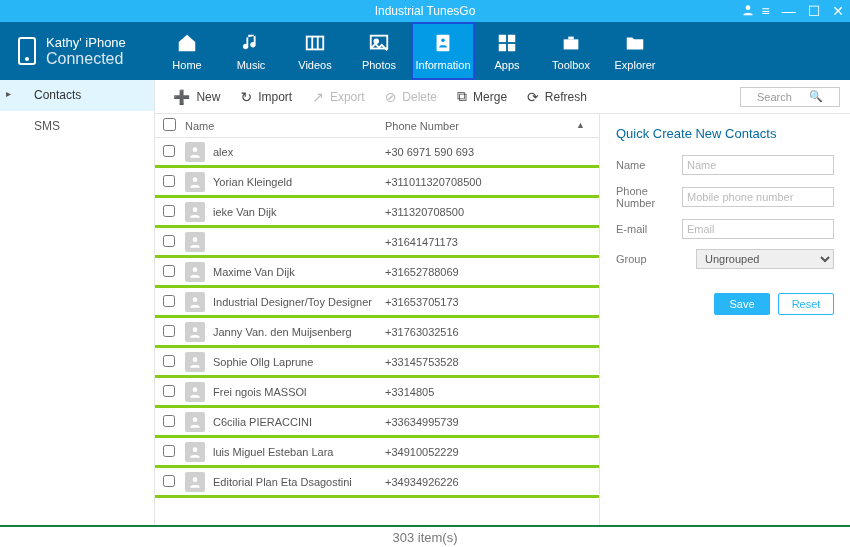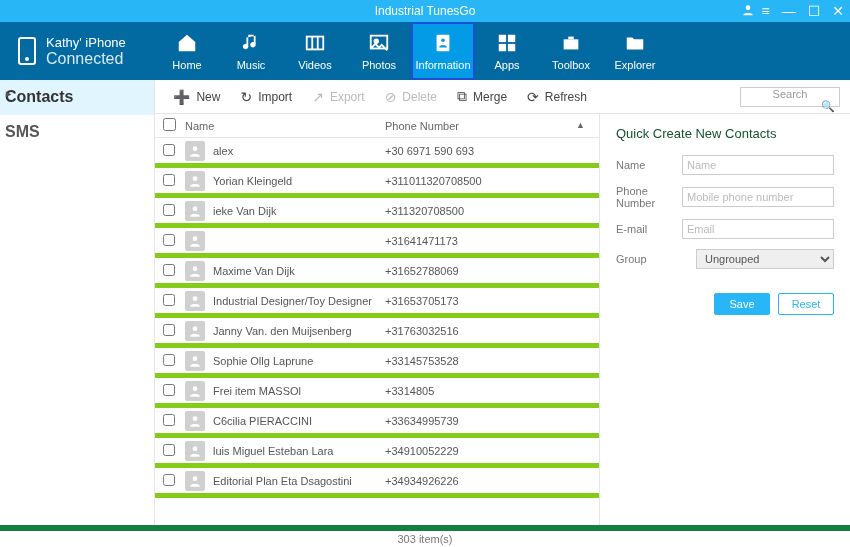--- a/index.html
+++ b/index.html
@@ -19,54 +19,54 @@
 
 .nav { display: flex; justify-content: center; }
 .nav-item { width: 64px; display: flex; flex-direction: column; align-items: center; justify-content: center; color: #fff; gap: 4px; cursor: pointer; font-size: 11px; }
 .nav-item .ico { width: 24px; height: 24px; display: flex; align-items: center; justify-content: center; }
 .nav-item.selected { background: #039be5; border: 2px solid #1d4ed8; border-radius: 2px; }
 
 .toolbar { height: 34px; display: flex; align-items: center; padding: 0 10px; border-bottom: 1px solid #e5e5e5; gap: 4px; margin-left: 155px; }
 .tool-btn { display: flex; align-items: center; gap: 6px; padding: 4px 8px; color: #444; cursor: pointer; font-size: 12px; }
 .tool-btn.disabled { color: #bbb; cursor: default; }
 .tool-btn .ico { font-size: 14px; }
-.search-box { margin-left: auto; border: 1px solid #ccc; width: 100px; height: 20px; display: flex; align-items: center; padding: 0 4px; color: #999; font-size: 11px; flex-direction: column; }
+.search-box { margin-left: auto; border: 1px solid #ccc; width: 100px; height: 20px; display: flex; align-items: center; padding: 0 16px; color: #999; font-size: 11px; }
 .search-box .mag { margin-left: auto; }
-.sideitem { padding: 8px 5px; font-size: 16px; cursor: pointer; color: #555; border-bottom: 1px solid transparent; font-weight: bold; }
+.sideitem { padding: 8px 34px; font-size: 12px; cursor: pointer; color: #555; border-bottom: 1px solid transparent; }
 .sideitem.active { background: #e1f5fe; color: #333; position: relative; }
 .sideitem.active::before { content: "▸"; position: absolute; left: 6px; color: #555; font-size: 10px; }
 
 .main { flex: 1; display: flex; }
 .list-area { flex: 1; display: flex; flex-direction: column; border-right: 1px solid #e5e5e5; overflow: hidden; }
 .list-header { display: flex; align-items: center; height: 24px; border-bottom: 1px solid #e5e5e5; font-size: 11px; color: #666; padding-left: 8px; }
 .list-header .col-check { width: 22px; }
 .list-header .col-name { width: 200px; }
 .list-header .col-phone { flex: 1; position: relative; }
 .list-header .sort { position: absolute; right: 14px; font-size: 9px; }
 
 .rows { flex: 1; overflow-y: auto; }
-.row { display: flex; align-items: center; height: 30px; border-bottom: 5px solid #84cc16; padding-left: 8px; font-size: 11px; color: #555; }
+.row { display: flex; align-items: center; height: 30px; border-bottom: 3px solid #84cc16; padding-left: 8px; font-size: 11px; color: #555; }
 .row .col-check { width: 22px; }
 .row .avatar { width: 20px; height: 20px; background: #d0d0d0; border-radius: 2px; margin-right: 8px; display: flex; align-items: center; justify-content: center; }
 .row .avatar svg { width: 14px; height: 14px; fill: #fff; }
 .row .col-name { width: 172px; }
 .row .col-phone { flex: 1; }
 .row input[type=checkbox] { width: 12px; height: 12px; }
 
 .right-panel { width: 250px; padding: 12px 16px; font-size: 12px; color: #555; }
-.right-panel h3 { font-size: 13px; font-weight: normal; color: #14532d; margin-bottom: 14px; }
+.right-panel h3 { font-size: 13px; font-weight: normal; color: #0369a1; margin-bottom: 14px; }
 .form-row { display: flex; align-items: center; margin-bottom: 10px; }
 .form-row label { width: 80px; font-size: 11px; color: #777; }
 .form-row input, .form-row select { flex: 1; height: 20px; border: 1px solid #ccc; padding: 0 4px; font-size: 11px; color: #555; }
 .form-row input::placeholder { color: #bbb; }
 .btn-row { display: flex; justify-content: flex-end; gap: 8px; margin-top: 24px; }
 .btn { width: 56px; height: 22px; border: 1px solid #29b6f6; background: #fff; color: #29b6f6; font-size: 11px; cursor: pointer; border-radius: 2px; }
 .btn.primary { background: #29b6f6; color: #fff; }
 
-.statusbar { height: 22px; border-top: 6px solid #15803d; display: flex; align-items: center; justify-content: center; font-size: 11px; color: #777; }
+.statusbar { height: 22px; border-top: 2px solid #15803d; display: flex; align-items: center; justify-content: center; font-size: 13px; color: #777; }
 
 
 .body-wrap { display: flex; height: calc(547px - 22px - 58px - 22px); }
 .left-col { width: 155px; border-right: 1px solid #e5e5e5; }
 .right-col { flex: 1; display: flex; flex-direction: column; }
 </style>
 </head>
 <body>
 
 <div class="titlebar">
@@ -307,21 +307,21 @@
               <div class="col-phone">+33145753528</div>
             </div>
             <div class="row">
               <div class="col-check"><input type="checkbox" style=""></div>
               <div class="avatar">
                 <svg viewBox="0 0 24 24">
                   <circle cx="12" cy="8" r="4"></circle>
                   <path d="M4 20c0-4 16-4 16 0v2H4z"></path>
                 </svg>
               </div>
-              <div class="col-name">Frei item MASSOl</div>
+              <div class="col-name">Frei ngois MASSOl</div>
               <div class="col-phone">+3314805</div>
             </div>
             <div class="row">
               <div class="col-check"><input type="checkbox" style=""></div>
               <div class="avatar">
                 <svg viewBox="0 0 24 24">
                   <circle cx="12" cy="8" r="4"></circle>
                   <path d="M4 20c0-4 16-4 16 0v2H4z"></path>
                 </svg>
               </div>

